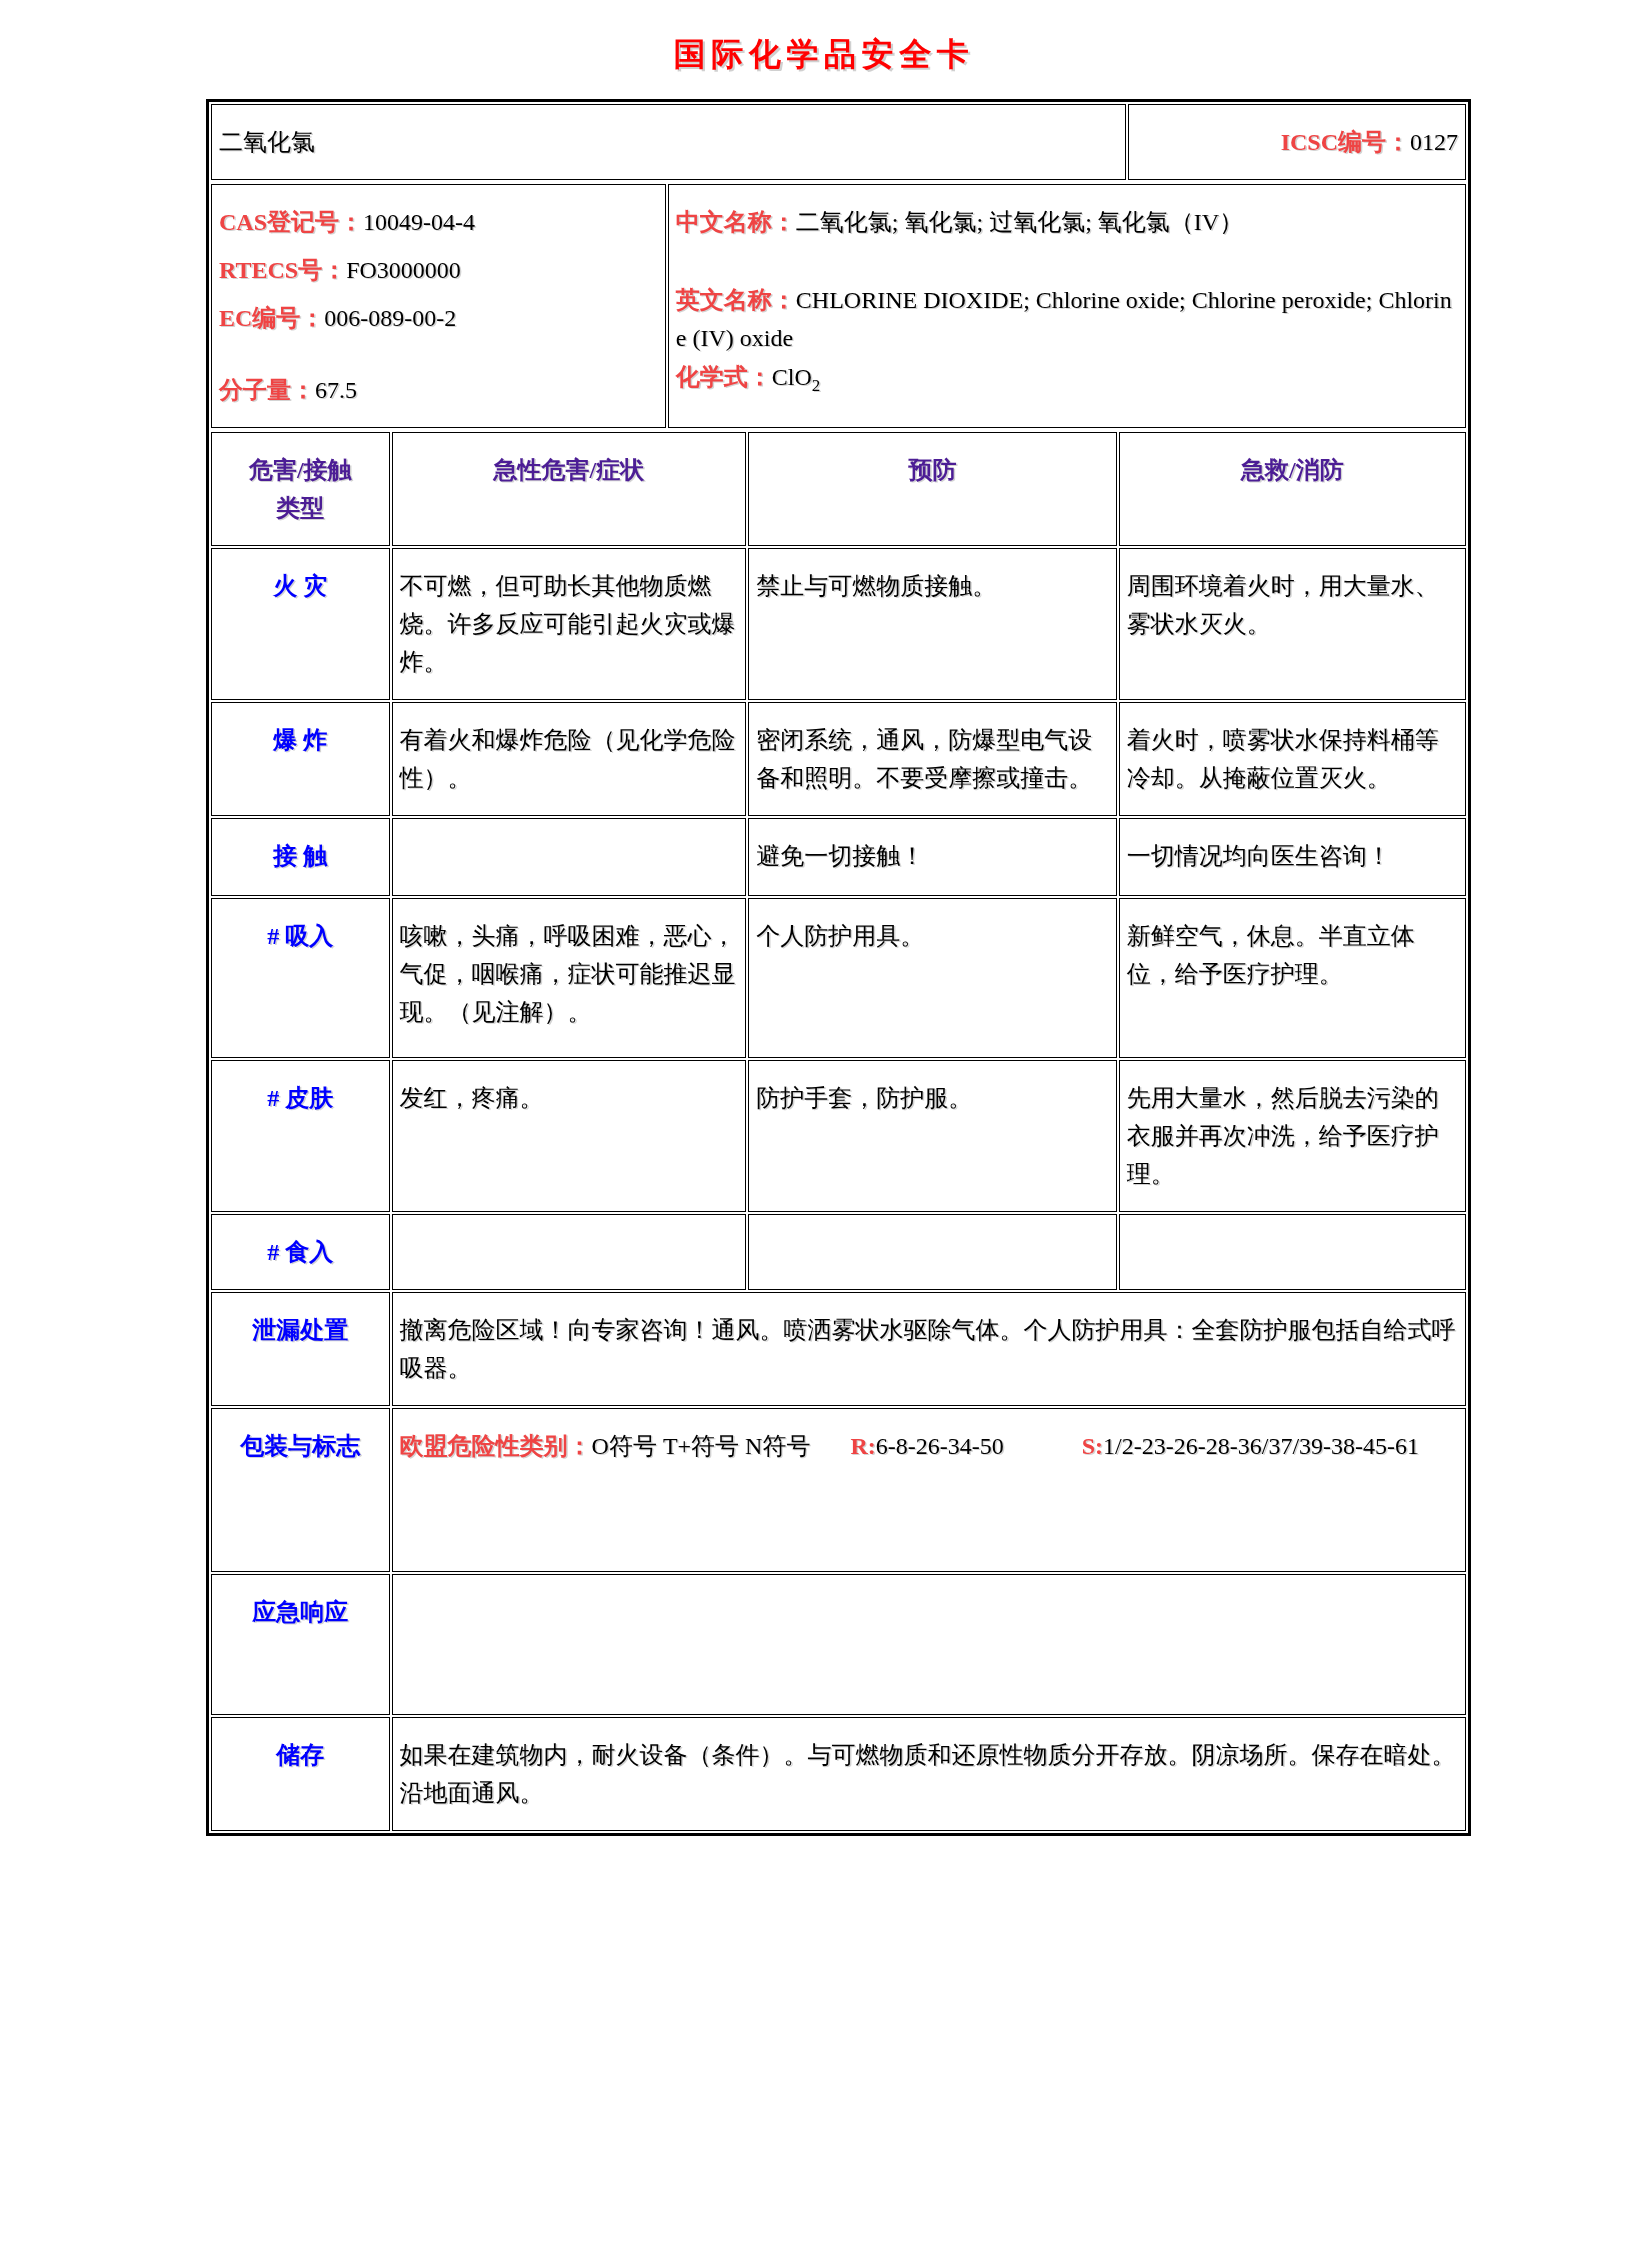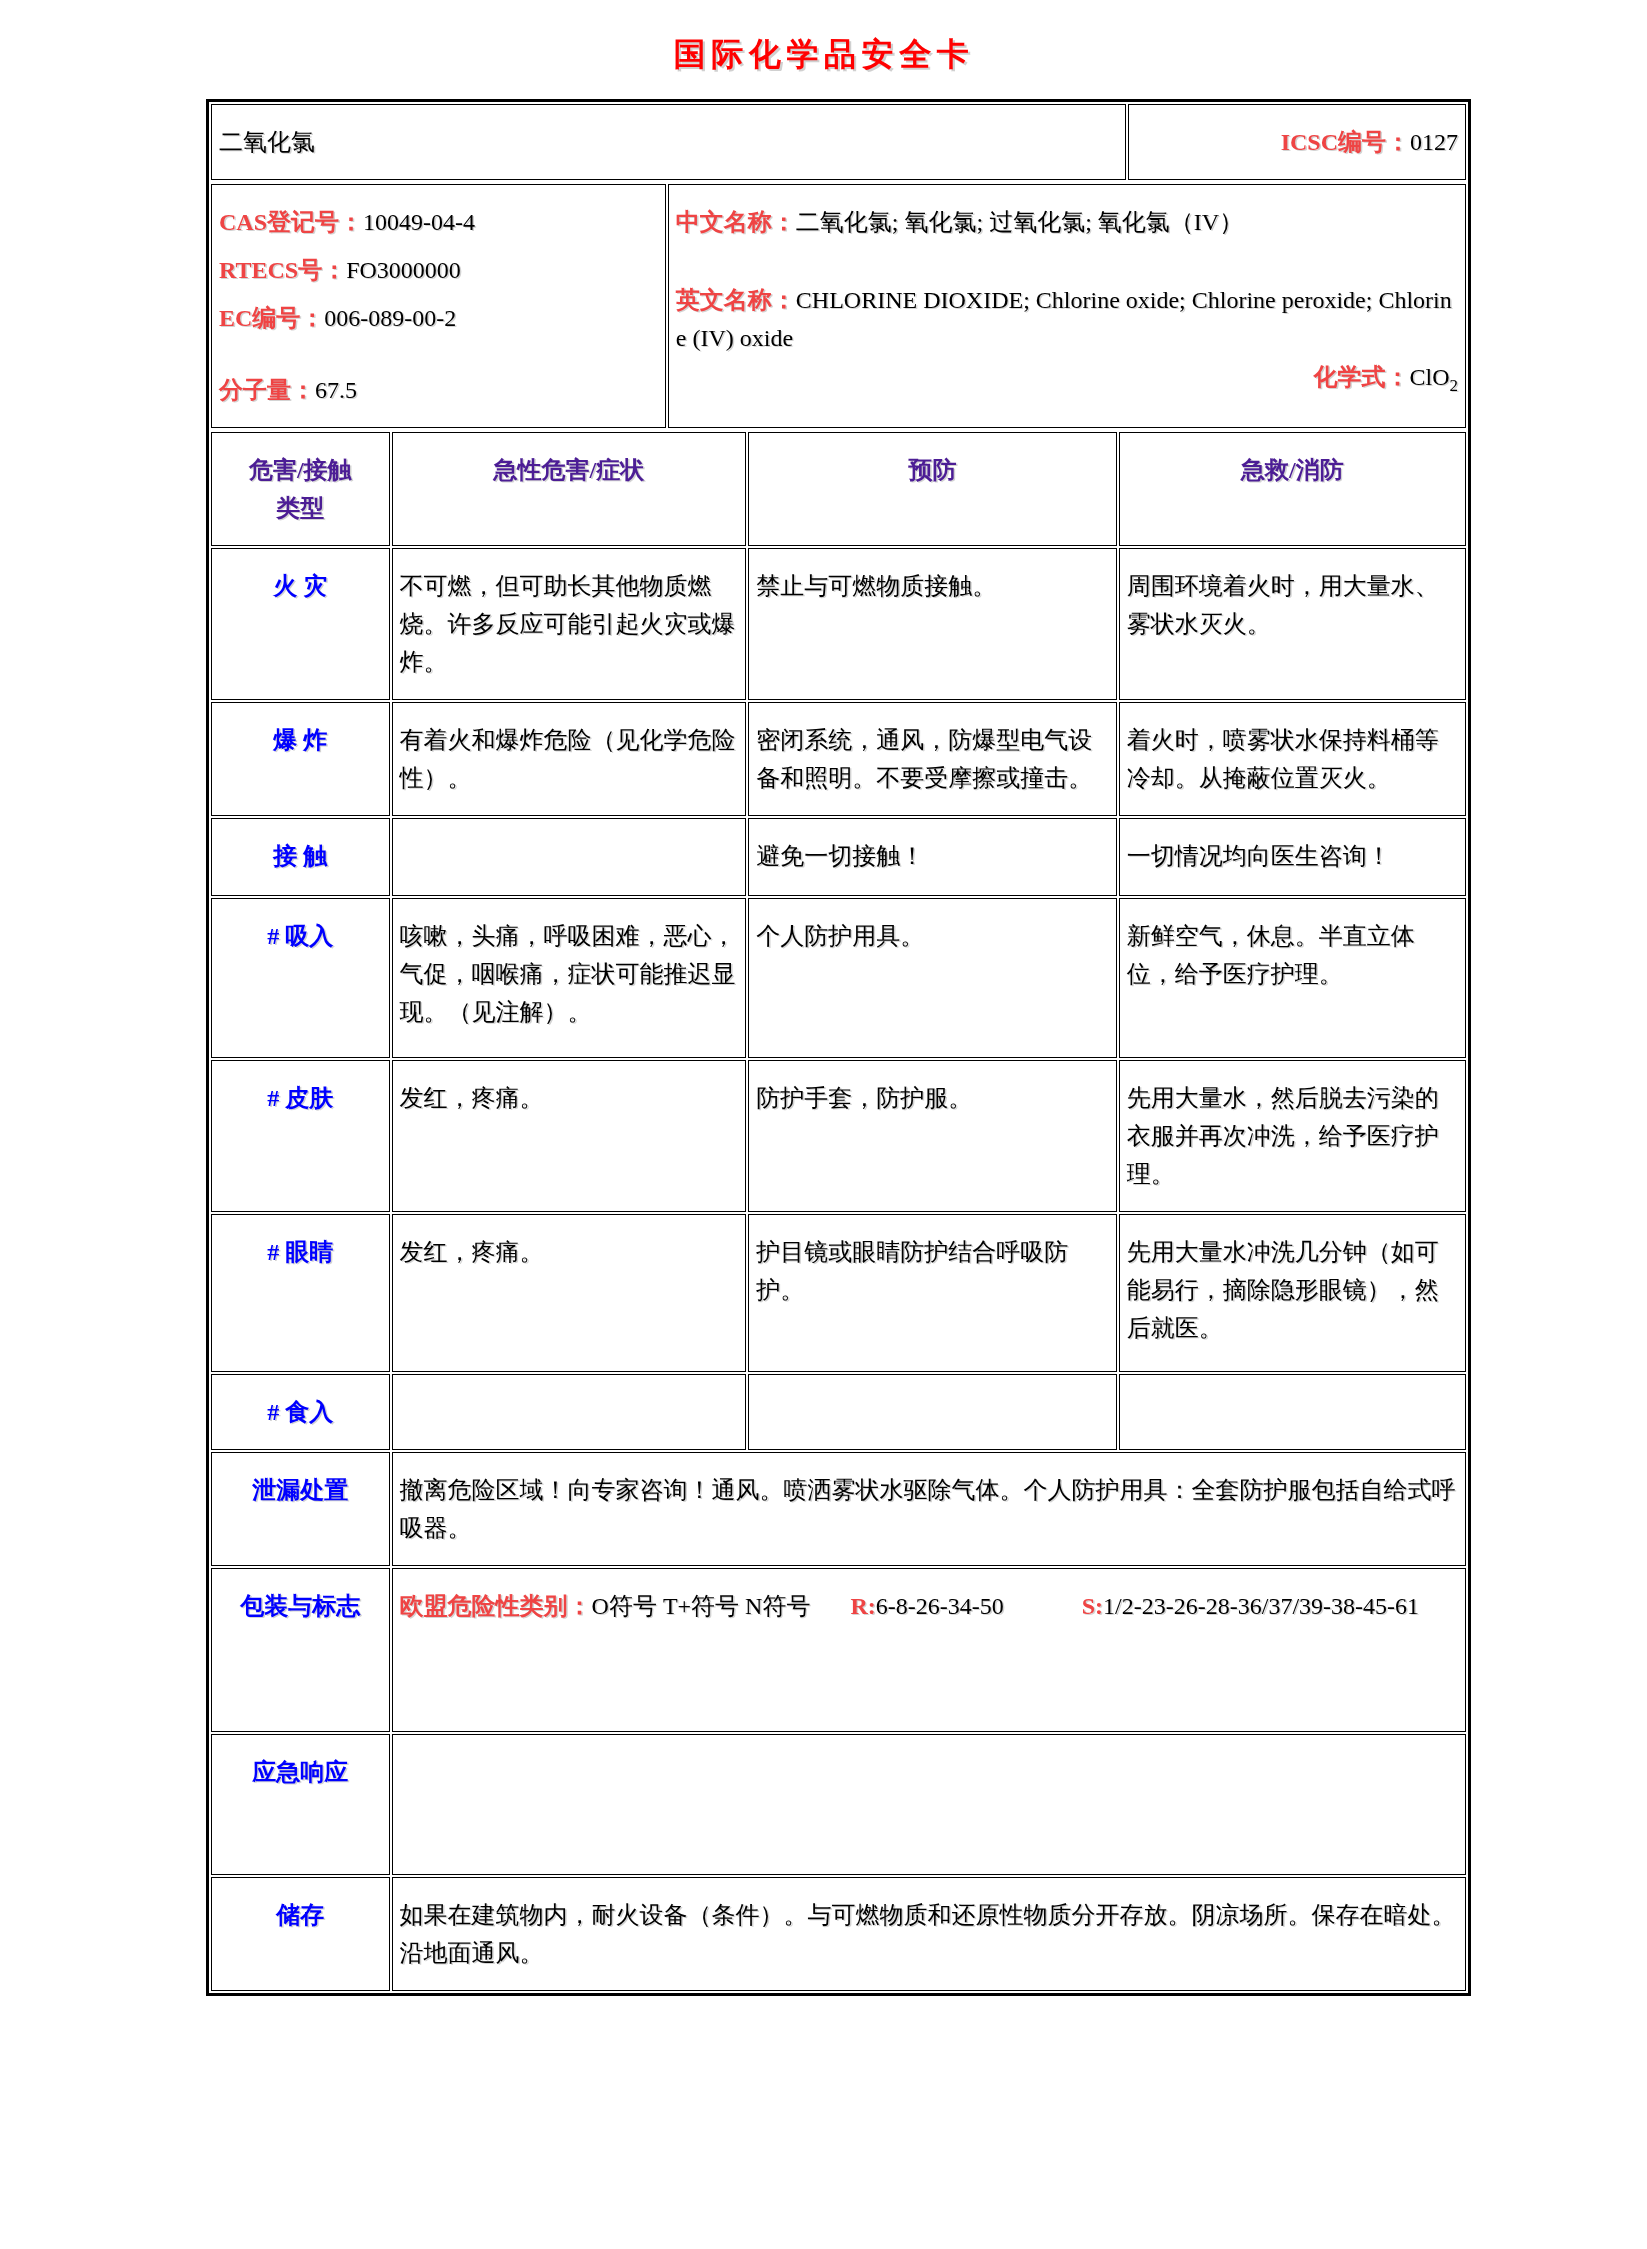--- a/index.html
+++ b/index.html
@@ -34,21 +34,21 @@
   }
   .hdr-cell{
     color:#4c1d95;font-weight:bold;text-align:center;
     vertical-align:middle;font-size:26px;white-space:pre-line;line-height:42px;
   }
   .name-cell{font-size:27px;vertical-align:middle;padding-left:10px;}
   .icsc-cell{text-align:right;vertical-align:middle;padding-right:30px;font-size:25.4px;}
   .id-line{margin:0 0 10px 0;}
   .mw-line{margin:34px 0 0 0;}
   .en-block{margin-top:40px;}
-  .formula-line{margin-top:1.4px;text-align:right;}
+  .formula-line{margin-top:1.4px;}
   sub{font-size:17px;}
   .gap-r{margin-left:40px;}
   .gap-s{margin-left:78px;}
   .pack-content{line-height:51px;}
 </style>
 </head>
 <body>
 
 <h1 class="page-title">国际化学品安全卡</h1>
 
@@ -149,26 +149,20 @@
       <td>新鲜空气，休息。半直立体位，给予医疗护理。</td>
     </tr>
 
     <tr style="height:112px">
       <td class="label-cell"># 皮肤</td>
       <td>发红，疼痛。</td>
       <td>防护手套，防护服。</td>
       <td>先用大量水，然后脱去污染的衣服并再次冲洗，给予医疗护理。</td>
     </tr>
 
-    <tr style="height:158px">
-      <td class="label-cell"># 眼睛</td>
-      <td>发红，疼痛。</td>
-      <td>护目镜或眼睛防护结合呼吸防护。</td>
-      <td>先用大量水冲洗几分钟（如可能易行，摘除隐形眼镜），然后就医。</td>
-    </tr>
 
     <tr style="height:42px">
       <td class="label-cell"># 食入</td>
       <td></td>
       <td></td>
       <td></td>
     </tr>
 
     <tr style="height:100px">
       <td class="label-cell">泄漏处置</td>

